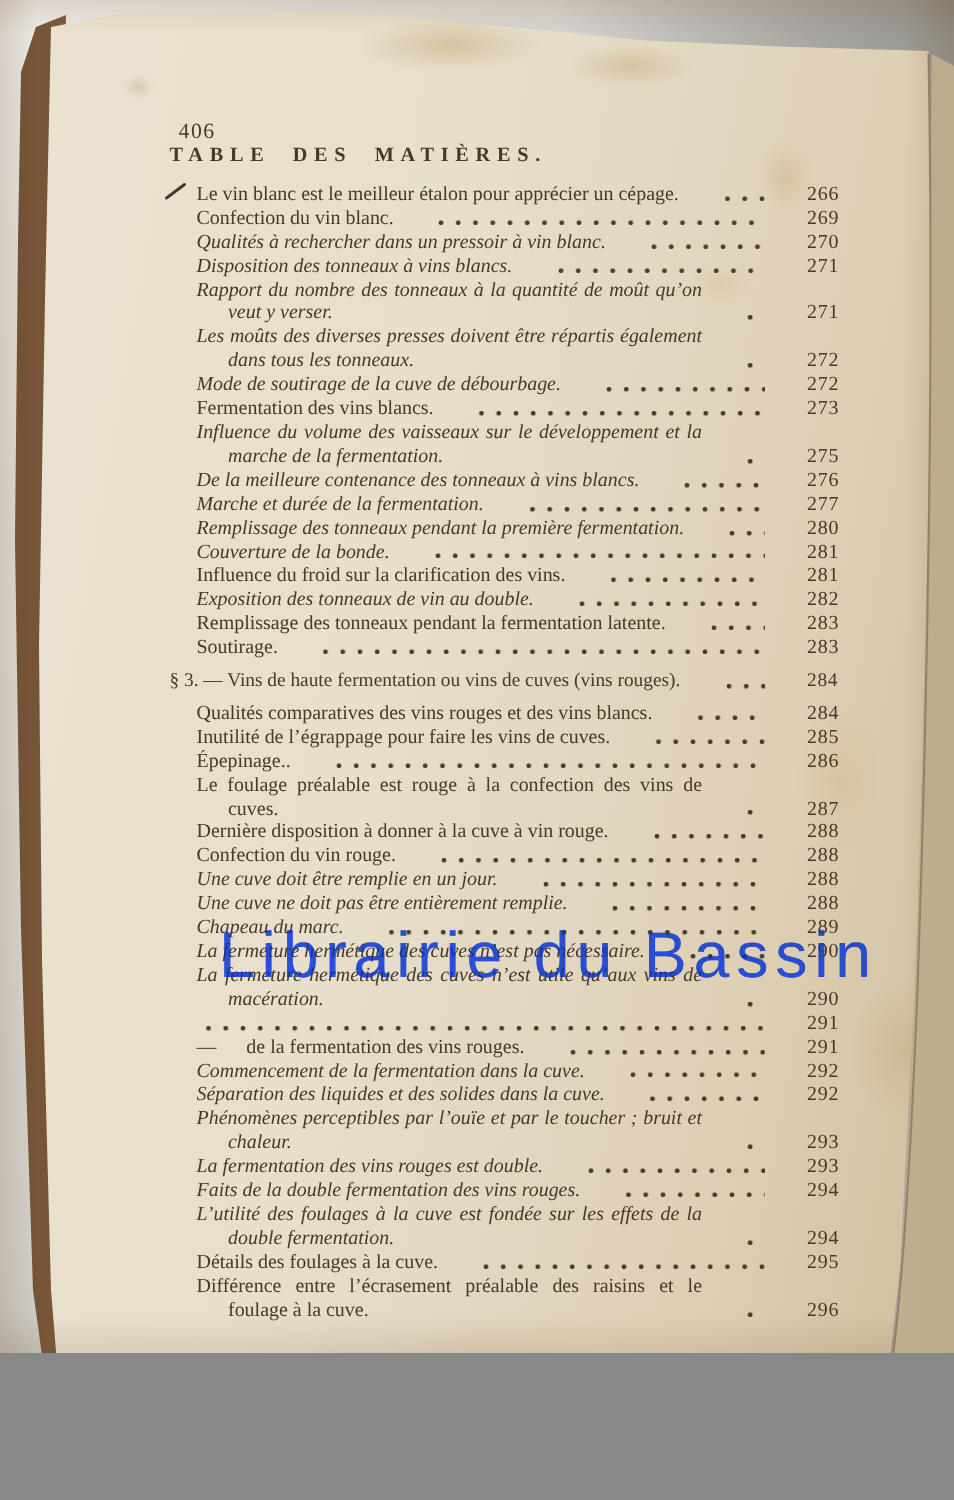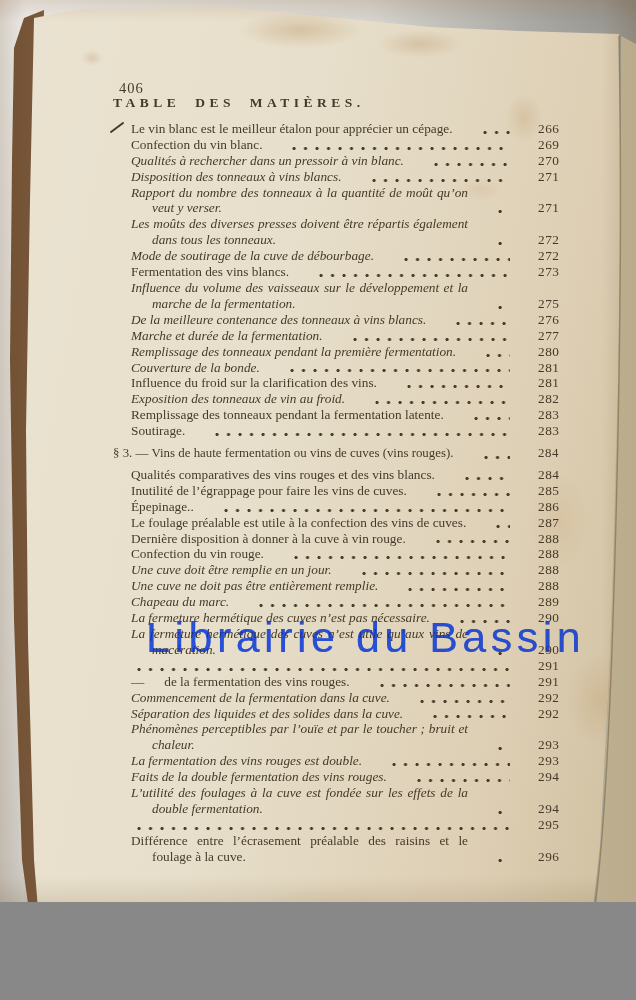--- a/index.html
+++ b/index.html
@@ -177,21 +177,21 @@
     <span class="entry-text">Couverture de la bonde.</span>
     <span class="leader"></span>
     <span class="entry-num">281</span>
   </div>
         <div class="entry roman">
     <span class="entry-text">Influence du froid sur la clarification des vins.</span>
     <span class="leader"></span>
     <span class="entry-num">281</span>
   </div>
         <div class="entry italic">
-    <span class="entry-text">Exposition des tonneaux de vin au froid.</span>
+    <span class="entry-text">Exposition des tonneaux de vin au double.</span>
     <span class="leader"></span>
     <span class="entry-num">282</span>
   </div>
         <div class="entry roman">
     <span class="entry-text">Remplissage des tonneaux pendant la fermentation latente.</span>
     <span class="leader"></span>
     <span class="entry-num">283</span>
   </div>
         <div class="entry roman">
     <span class="entry-text">Soutirage.</span>
@@ -212,21 +212,21 @@
     <span class="entry-text">Inutilité de l’égrappage pour faire les vins de cuves.</span>
     <span class="leader"></span>
     <span class="entry-num">285</span>
   </div>
         <div class="entry roman">
     <span class="entry-text">Épepinage..</span>
     <span class="leader"></span>
     <span class="entry-num">286</span>
   </div>
         <div class="entry roman">
-    <span class="entry-text">Le foulage préalable est utile à la confection des vins de cuves.</span>
+    <span class="entry-text">Le foulage préalable est rouge à la confection des vins de cuves.</span>
     <span class="leader"></span>
     <span class="entry-num">287</span>
   </div>
         <div class="entry roman">
     <span class="entry-text">Dernière disposition à donner à la cuve à vin rouge.</span>
     <span class="leader"></span>
     <span class="entry-num">288</span>
   </div>
         <div class="entry roman">
     <span class="entry-text">Confection du vin rouge.</span>
@@ -291,20 +291,21 @@
     <span class="entry-text">Faits de la double fermentation des vins rouges.</span>
     <span class="leader"></span>
     <span class="entry-num">294</span>
   </div>
         <div class="entry italic">
     <span class="entry-text">L’utilité des foulages à la cuve est fondée sur les effets de la double fermentation.</span>
     <span class="leader"></span>
     <span class="entry-num">294</span>
   </div>
         <div class="entry roman">
+    <span class="entry-text">Détails des foulages à la cuve.</span>
     <span class="leader"></span>
     <span class="entry-num">295</span>
   </div>
         <div class="entry roman">
     <span class="entry-text">Différence entre l’écrasement préalable des raisins et le foulage à la cuve.</span>
     <span class="leader"></span>
     <span class="entry-num">296</span>
   </div>
       </div>
   </div>

